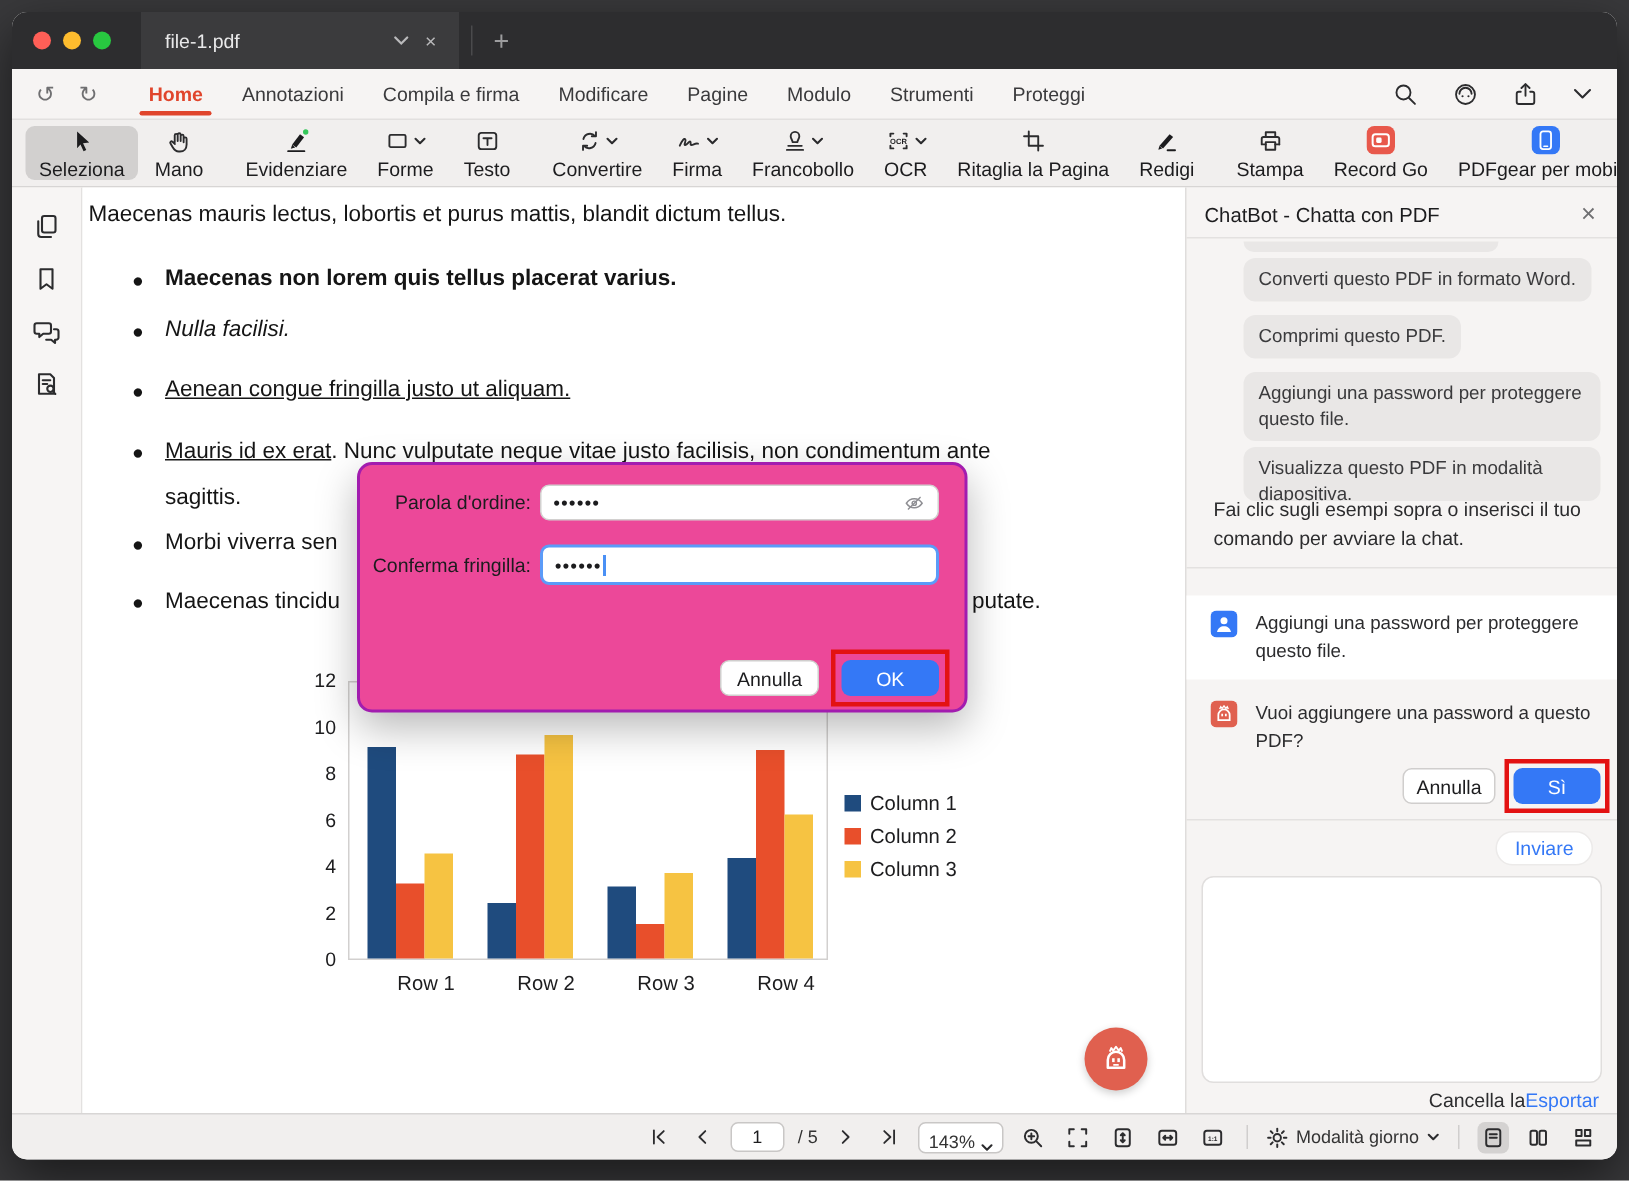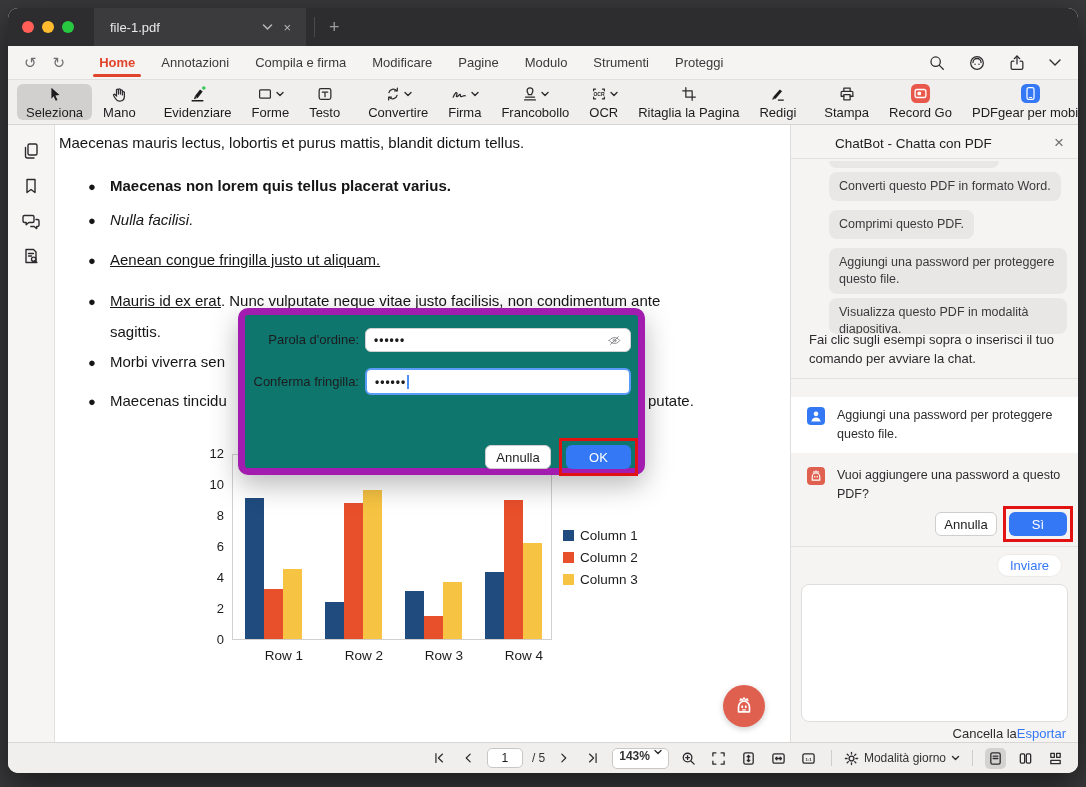--- a/index.html
+++ b/index.html
@@ -51,48 +51,48 @@
   .bar { position:absolute; bottom:0; width:19px; }
   .ytick { position:absolute; right:0; width:36px; text-align:right; font-size:13px; color:#1c1c1e; }
   .chart-yaxis { position:absolute; left:133px; top:329px; width:36px; height:186px; }
   .chart-xaxis { position:absolute; left:189px; top:523px; height:18px; }
   .xtick { position:absolute; top:0; width:80px; text-align:center; font-size:13.5px; color:#1c1c1e; }
   .chart-legend { position:absolute; left:508px; top:403px; display:flex; flex-direction:column; gap:7px; }
   .legend-item { display:flex; align-items:center; gap:6px; font-size:13.5px; color:#1c1c1e; }
   .legend-swatch { width:11px; height:11px; display:inline-block; }
 
   
-  .dialog { position:absolute; left:183px; top:183px; width:407px; height:167px; background:#0f766e; border:7px solid #a21caf; border-radius:10px; box-shadow:0 10px 28px rgba(0,0,0,.28); font-size:13px; color:#1c1c1e; }
+  .dialog { position:absolute; left:183px; top:183px; width:407px; height:167px; background:#ec4899; border:2px solid #a21caf; border-radius:10px; box-shadow:0 10px 28px rgba(0,0,0,.28); font-size:13px; color:#1c1c1e; }
   .dlg-label { position:absolute; width:114px; text-align:right; }
   .dlg-field { position:absolute; left:120px; width:266px; background:#fff; border:1px solid #d2d0cf; border-radius:6px; display:flex; align-items:center; padding:0 8px; font-size:12px; letter-spacing:1px; }
   .dlg-field.focused { border:2px solid #5b9bf8; }
   .caret { width:1.5px; height:14px; background:#4a90f5; margin-left:1px; }
   .btn { border-radius:6px; font-size:13px; display:flex; align-items:center; justify-content:center; }
   .btn.light { background:#fff; border:1px solid #d0cecd; color:#1c1c1e; }
   .btn.blue { background:#3478f6; color:#fff; }
   .annot { position:absolute; border:3px solid #e31212; }
 
   
-  .panel-header { position:absolute; left:12px; top:11px; font-size:13.5px; color:#1c1c1e;margin-left:32px; }
+  .panel-header { position:absolute; left:12px; top:11px; font-size:13.5px; color:#1c1c1e; }
   .panel-close { position:absolute; right:14px; top:8px; font-size:17px; color:#6f6f71; }
   .pdivider { position:absolute; left:0; right:0; height:1px; background:#e3e1e0; }
   .chip { position:absolute; left:38px; background:#e9e7e6; border-radius:8px; padding:6px 10px; font-size:12.5px; color:#3a3a3c; max-width:238px; line-height:17px; }
   .hint { position:absolute; left:18px; top:205px; width:256px; font-size:13px; line-height:19px; color:#2c2c2e; white-space:normal; }
   .msg-row { position:absolute; left:0; width:100%; padding:9px 16px 9px 46px; font-size:12.5px; line-height:19px; }
   .msg-icon { position:absolute; left:16px; top:10px; }
   .msg-row.user { background:#fff; }
   .pbtn { position:absolute; height:24px; }
   .send-pill { position:absolute; right:16px; top:429px; background:#fff; color:#3478f6; border:1px solid #eceae9; border-radius:12px; padding:3px 12px; font-size:13px; }
   .chat-input { position:absolute; left:10px; top:459px; width:267px; height:138px; background:#fff; border:1px solid #e0dedd; border-radius:8px; resize:none; }
   .panel-footer { position:absolute; right:12px; top:601px; display:flex; font-size:13px; }
 
   
   .statusbar { height:31px; background:#f1efee; border-top:1px solid #d8d6d5; display:flex; align-items:center; justify-content:flex-end; padding:0 12px; gap:9px; font-size:12px; color:#333; }
   .page-box { width:36px; height:20px; background:#fff; border:1px solid #c9c7c6; border-radius:5px; text-align:center; font-size:12px; color:#1c1c1e; }
-  .zoom-box { height:21px; background:#fff; border:1px solid #c9c7c6; border-radius:5px; display:flex; align-items:flex-start; gap:4px; padding:0 6px;font-weight:bold; }
+  .zoom-box { height:21px; background:#fff; border:1px solid #c9c7c6; border-radius:5px; display:flex; align-items:flex-end; gap:4px; padding:0 6px; }
   .ssep { width:1px; height:16px; background:#d0cecd; margin:0 3px; }
   .sbtn { display:flex; align-items:center; justify-content:center; padding:3px; border-radius:5px; }
   .sbtn.selected { background:#d4d2d1; }
   .mode { display:flex; align-items:center; gap:5px; }
 
   .float-bot { position:absolute; left:668px; top:560px; width:42px; height:42px; border-radius:50%; background:#e0604f; display:flex; align-items:center; justify-content:center; box-shadow:0 2px 6px rgba(0,0,0,.2); }
 </style>
 </head>
 <body>
 

